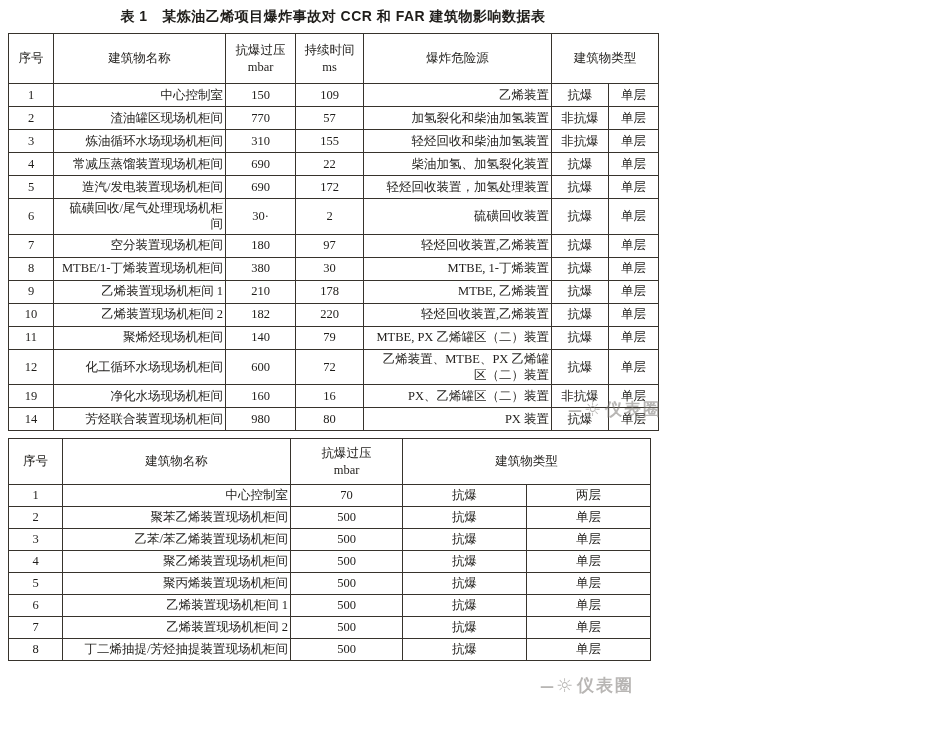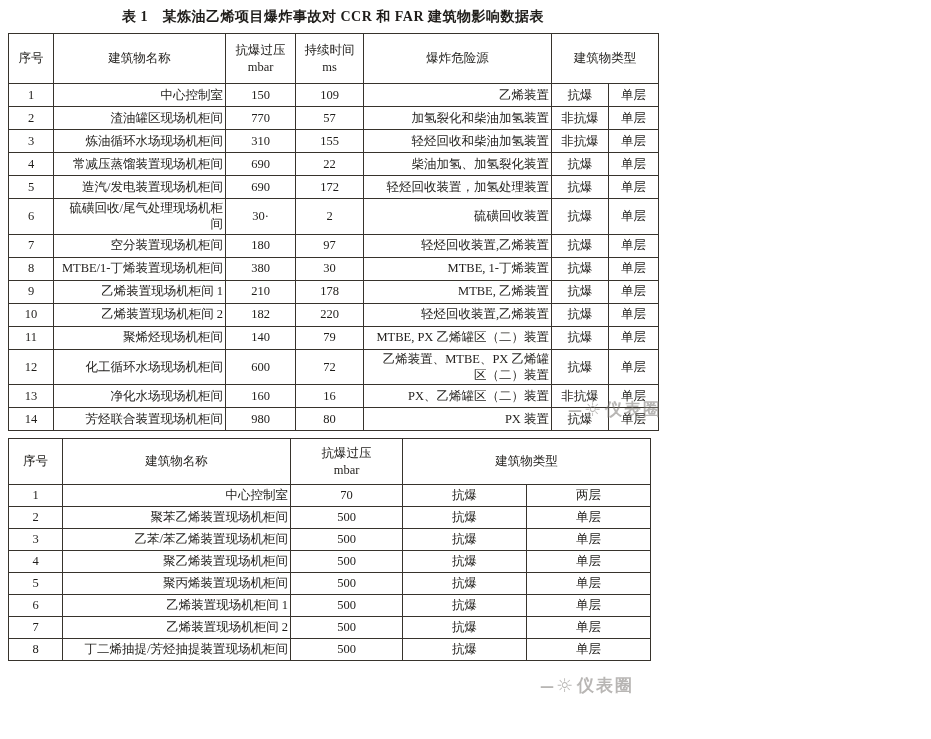--- a/index.html
+++ b/index.html
@@ -9,21 +9,21 @@
     font-family: "Liberation Serif", "DejaVu Serif", serif;
     color: #1f1d1a;
     overflow: hidden;
   }
   .page { position: relative; width: 931px; height: 739px; }
   .content { padding: 6px 0 0 8px; width: 662px; }
 
   .table-title {
     width: 650px;
     text-align: center;
-    font-family: Liberation Serif, serif;
+    font-family: Liberation Sans, sans-serif;
     font-weight: bold;
     font-size: 14px;
     letter-spacing: 0.5px;
     margin-top: 2px;
   }
   .title-gap { margin-top: 26px; }
 
   table {
     border-collapse: collapse;
     table-layout: fixed;
@@ -218,21 +218,21 @@
             <td class="c">12</td>
             <td class="l">化工循环水场现场机柜间</td>
             <td class="c">600</td>
             <td class="c">72</td>
             <td class="l">乙烯装置、MTBE、PX 乙烯罐区（二）装置</td>
             <td class="c">抗爆</td>
             <td class="c">单层</td>
           </tr>
 
           <tr>
-            <td class="c">13</td>
+            <td class="c">19</td>
             <td class="l">净化水场现场机柜间</td>
             <td class="c">160</td>
             <td class="c">16</td>
             <td class="l">PX、乙烯罐区（二）装置</td>
             <td class="c">非抗爆</td>
             <td class="c">单层</td>
           </tr>
 
           <tr>
             <td class="c">14</td>

